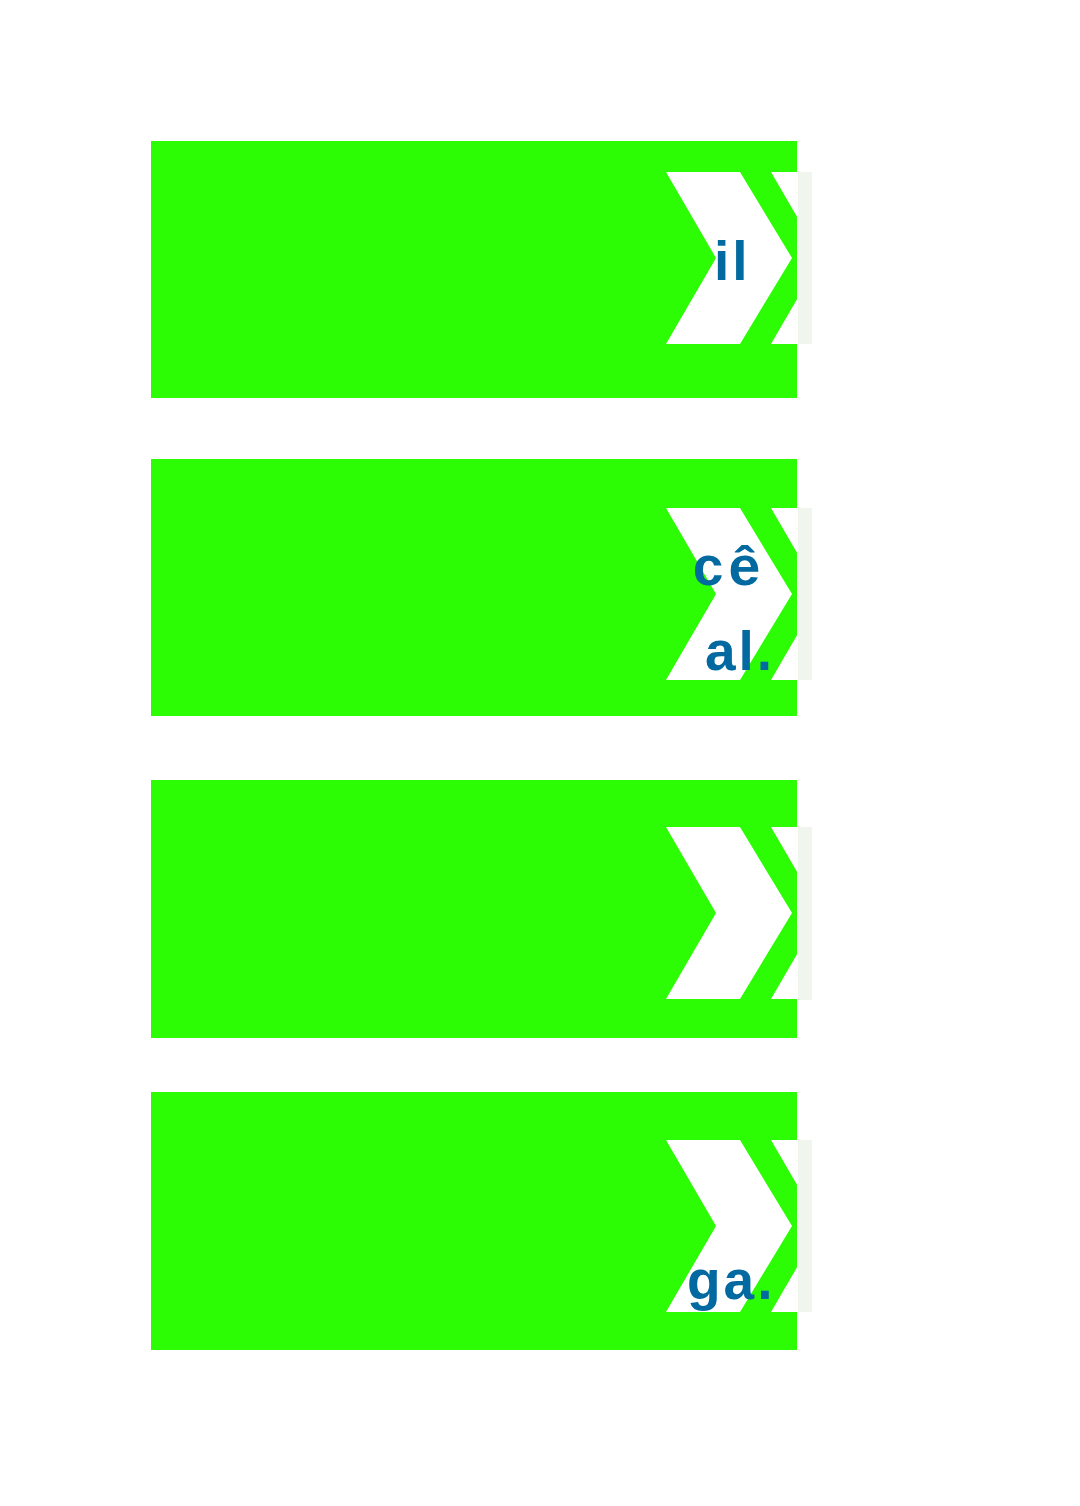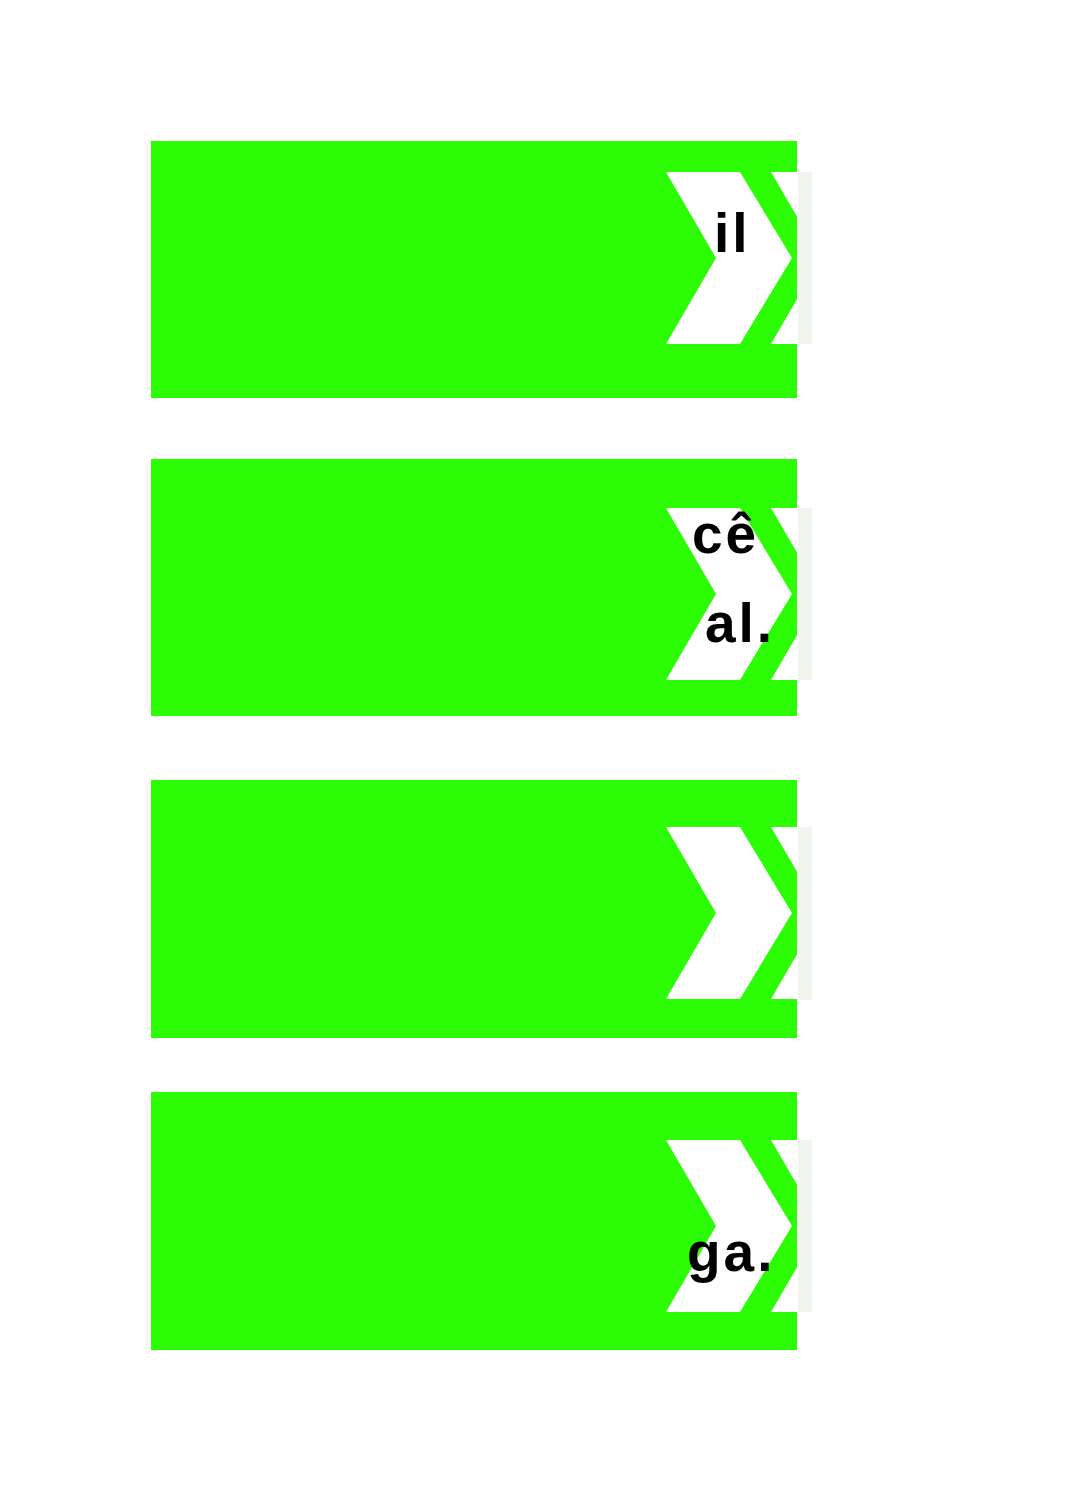--- a/index.html
+++ b/index.html
@@ -30,29 +30,30 @@
     width: 240px;
     height: 172px;
   }
   .b1 .logo { top: 31px; }
   .b2 .logo { top: 49px; }
   .b3 .logo { top: 47px; }
   .b4 .logo { top: 48px; }
 
   .frag {
     position: absolute;
-    color: #000000;
+    color: #0369a1;
     font-size: 55px;
     font-weight: 700;
     line-height: 55px;
     letter-spacing: 3px;
     white-space: nowrap;
+    margin-top: 28px;
   }
   .b1 .frag.l1 { left: 563px; top: 65px; }
-  .b2 .frag.l1 { left: 541px; top: 48px; }
+  .b2 .frag.l1 { left: 541px; top: 56px; font-family: Liberation Mono, monospace; }
   .b2 .frag.l2 { left: 554px; top: 137px; }
   .b4 .frag.l1 { left: 536px; top: 133px; }
 
   
   .overflow-hint {
     position: absolute;
     left: 798px;
     width: 14px;
     background: #f0f5ee;
   }

